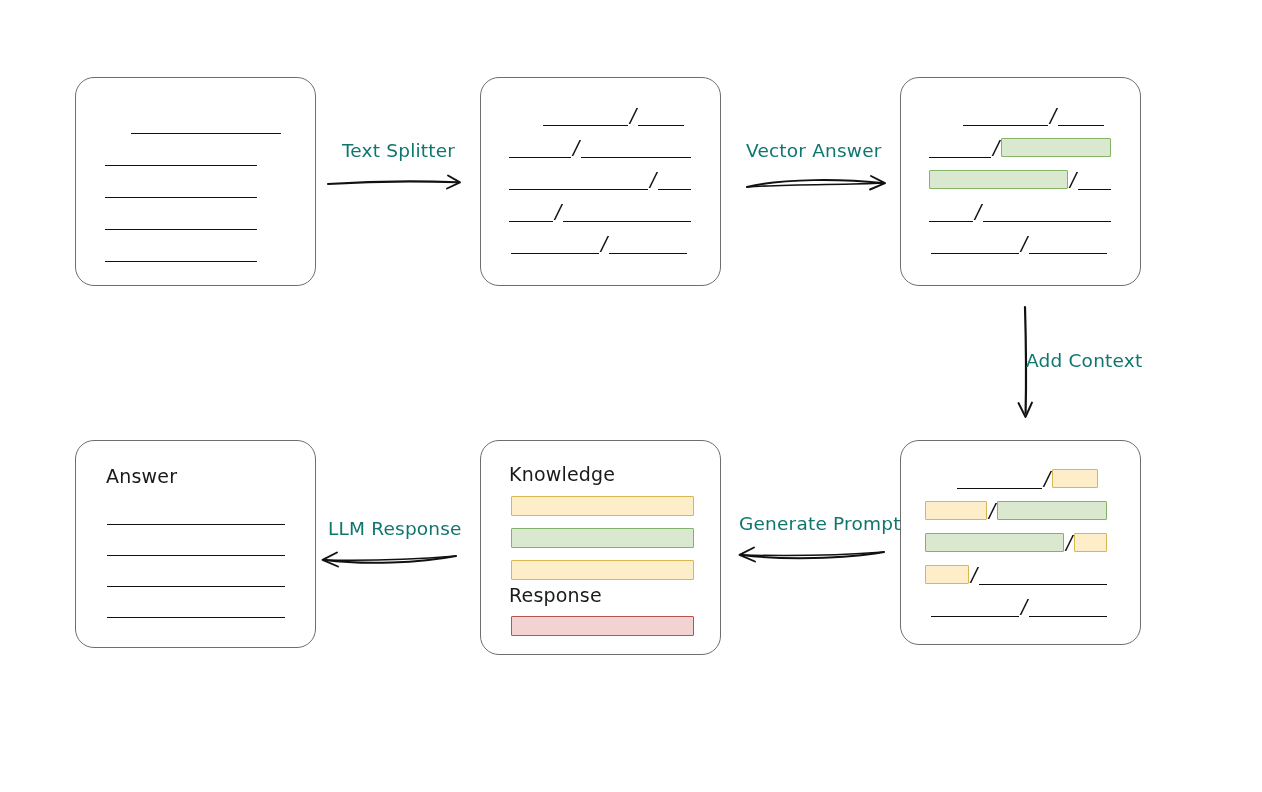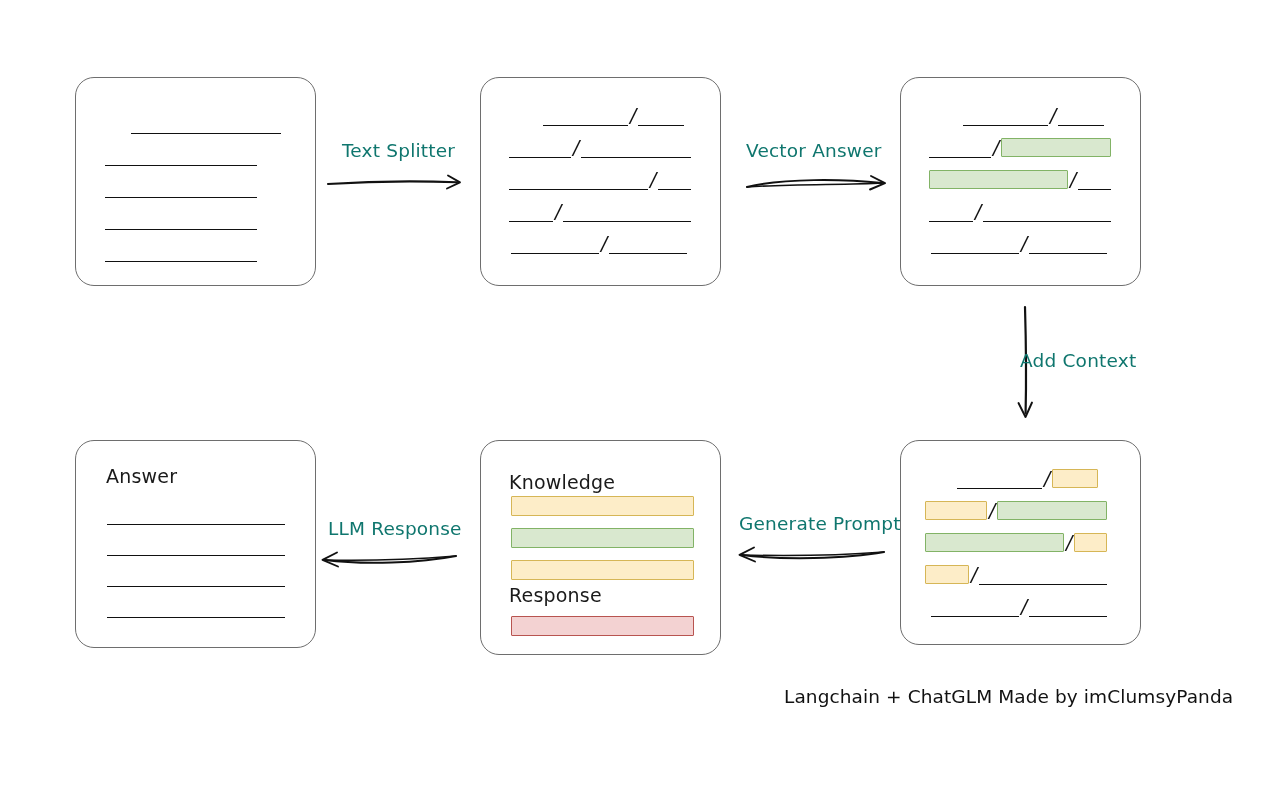--- a/index.html
+++ b/index.html
@@ -230,21 +230,21 @@
         <span class="seg plain" style="width:78px;"></span>
       </div>
     </div>
   </div>
 
   <div class="arrow-group" style="left:1000px; top:305px; width:170px; height:120px;">
     <svg class="arrow-svg" width="34" height="120" viewBox="0 0 34 120" style="left:8px; top:0px;">
       <path d="M17,2 C18.1,40 18.3,78 17.6,108" stroke="#111111" stroke-width="2.2" fill="none" stroke-linecap="round"></path>
       <path d="M10.5,98 L17.5,112 L24,97.5" stroke="#111111" stroke-width="1.9" fill="none" stroke-linejoin="round" stroke-linecap="round"></path>
     </svg>
-    <span class="arrow-label" style="left:20px; top:45px;">Add Context</span>
+    <span class="arrow-label" style="left:26px; top:45px;">Add Context</span>
   </div>
 
   <div class="card" style="left:900px; top:440px; width:241px; height:205px;">
     <div class="lines">
       <div class="row" style="top:26px;">
         <span class="spacer" style="width:56px;"></span>
         <span class="seg plain" style="width:85px;"></span>
         <span class="slash">/</span>
         <span class="seg chip yellow" style="width:46px;"></span>
       </div>
@@ -278,21 +278,21 @@
   <div class="arrow-group" style="left:736px; top:513px; width:152px; height:56px;">
     <span class="arrow-label" style="left:3px; top:0px;">Generate Prompt</span>
     <svg class="arrow-svg" width="152" height="26" viewBox="0 0 152 26" style="left:0px; top:28px;">
       <path d="M148,11 C110,18 46,19 6,14" stroke="#111111" stroke-width="2" fill="none" stroke-linecap="round"></path>
       <path d="M148,11 C108,14 48,15 6,14" stroke="#111111" stroke-width="1.5" fill="none" stroke-linecap="round"></path>
       <path d="M18,6.5 L3.5,13.8 L19,20.5" stroke="#111111" stroke-width="1.9" fill="none" stroke-linejoin="round" stroke-linecap="round"></path>
     </svg>
   </div>
 
   <div class="card" style="left:480px; top:440px; width:241px; height:215px;">
-    <span class="card-title" style="left:28px; top:22px;margin-top:8px;">Knowledge</span>
+    <span class="card-title" style="left:28px; top:22px;">Knowledge</span>
 
     <div class="bar yellow" style="left:30px; top:55px; width:183px;"></div>
     <div class="bar green" style="left:30px; top:87px; width:183px;"></div>
     <div class="bar yellow" style="left:30px; top:119px; width:183px;"></div>
 
     <span class="card-title" style="left:28px; top:143px;">Response</span>
 
     <div class="bar red" style="left:30px; top:175px; width:183px;"></div>
   </div>
 
@@ -320,15 +320,14 @@
         <span class="spacer" style="width:31px;"></span>
         <span class="seg plain" style="width:178px;"></span>
       </div>
       <div class="row" style="top:155px;">
         <span class="spacer" style="width:31px;"></span>
         <span class="seg plain" style="width:178px;"></span>
       </div>
     </div>
   </div>
 
-  <span class="caption" style="left:784px; top:686px;">Langchain + ChatGLM Made by imClumsyPanda</span>
 
 </div>
 
 </body></html>

